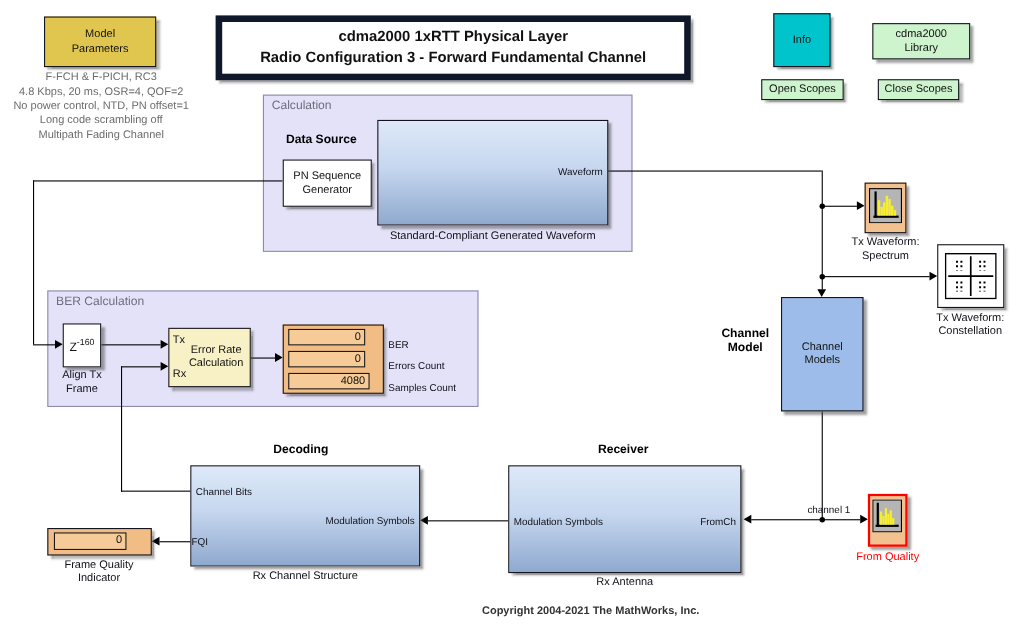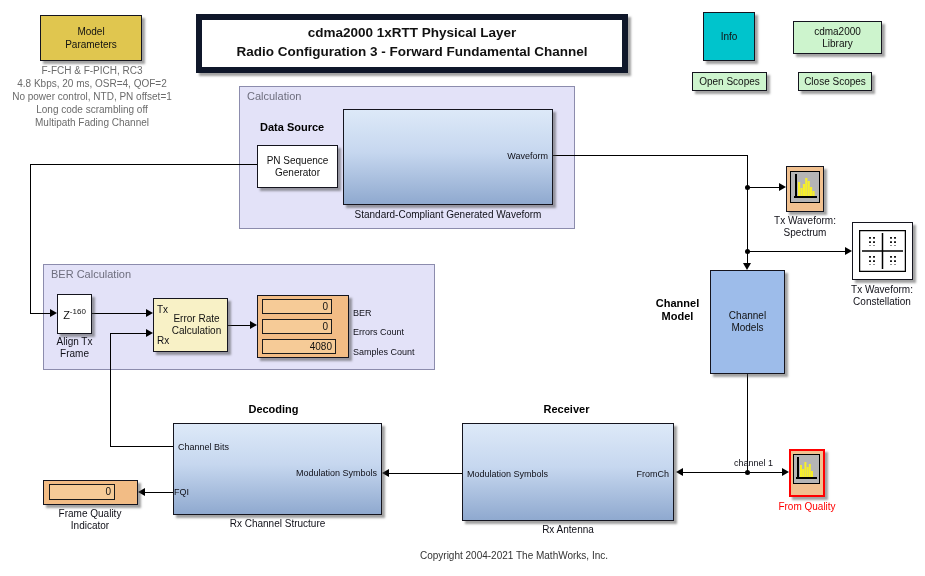--- a/index.html
+++ b/index.html
@@ -226,15 +226,15 @@
   <div class="cap" style="left:764px;top:501px;width:86px;color:#ff0000;">From Quality</div>
 
   <div class="blk sh" style="left:43px;top:480px;width:95px;height:25px;background:#f2bc85;">
     <div class="dispfield" style="left:5px;top:3px;width:66px;height:16px;">0</div>
   </div>
   <div class="cap" style="left:40px;top:508px;width:100px;">
     <div>Frame Quality</div>
     <div>Indicator</div>
   </div>
 
-  <div class="cap" style="left:314px;top:550px;width:400px;color:#333;">Copyright 2004-2021 The MathWorks, Inc.</div>
+  <div class="cap" style="left:337px;top:550px;width:400px;color:#333;font-weight:bold;">Copyright 2004-2021 The MathWorks, Inc.</div>
 
 </div>
 
 </body></html>

